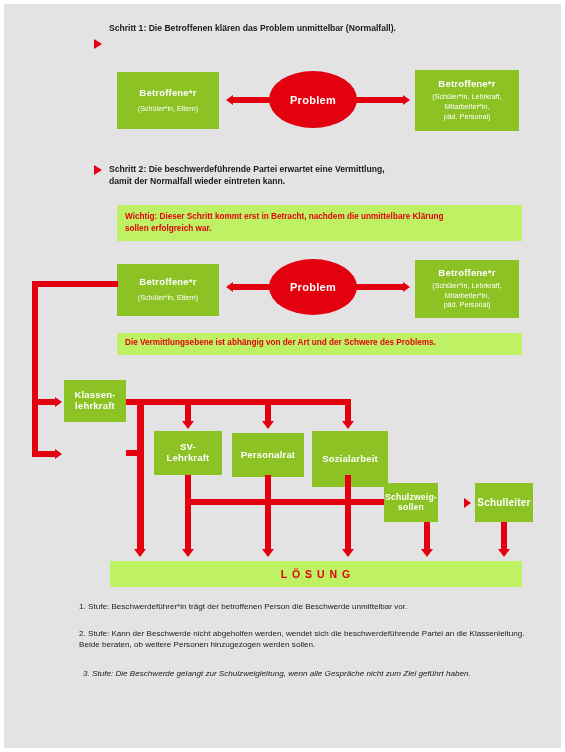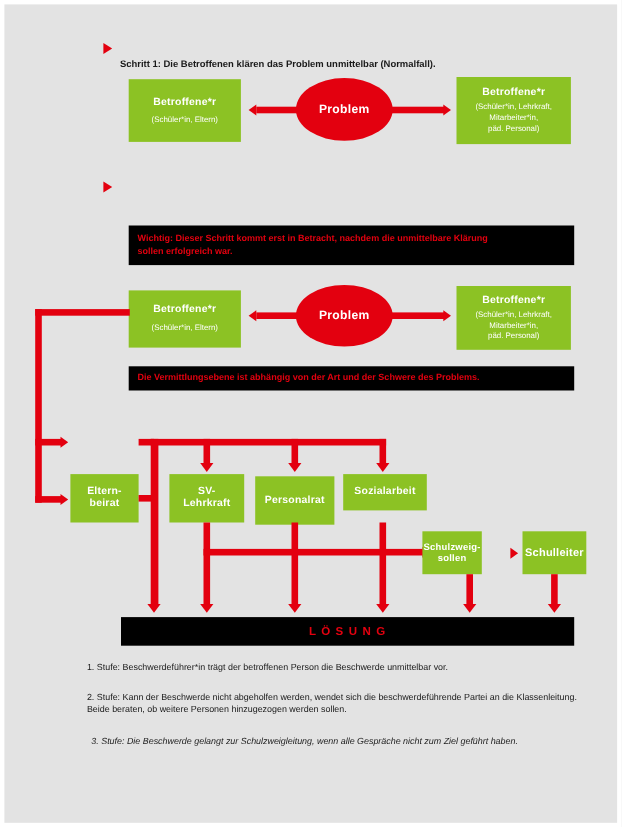--- a/index.html
+++ b/index.html
@@ -54,21 +54,21 @@
     display: flex;
     align-items: center;
     justify-content: center;
     font-weight: bold;
     font-size: 11px;
     letter-spacing: .3px;
   }
 
   .yellowbar {
     position: absolute;
-    background: #000000;
+    background: #bef264;
     color: #E3000F;
     font-weight: bold;
     box-sizing: border-box;
   }
 
   .steptext {
     position: absolute;
     color: #1a1a1a;
     font-size: 8.6px;
     font-weight: bold;
@@ -113,21 +113,21 @@
     border-bottom: 5px solid transparent;
     border-left: 8px solid #E3000F;
   }
 </style>
 </head>
 <body>
 
 <div id="page">
 
   <div class="bullet-tri" style="left:90px; top:35px;"></div>
-  <div class="steptext" style="left:105px; top:48px; width:420px;">Schritt 1: Die Betroffenen klären das Problem unmittelbar (Normalfall).</div>
+  <div class="steptext" style="left:105px; top:18px; width:420px;">Schritt 1: Die Betroffenen klären das Problem unmittelbar (Normalfall).</div>
 
   <div class="greenbox" style="left:113px; top:68px; width:102px; height:57px;">
     <div class="gb-title">Betroffene*r</div>
     <div class="gb-sub">(Schüler*in, Eltern)</div>
   </div>
 
   <div class="rbar" style="left:229px; top:93px; width:40px; height:6px;"></div>
   <div class="tri-l" style="left:222px; top:91px;"></div>
 
   <div class="ellipse" style="left:265px; top:67px; width:88px; height:57px;">Problem</div>
@@ -136,20 +136,24 @@
   <div class="tri-r" style="left:399px; top:91px;"></div>
 
   <div class="greenbox" style="left:411px; top:66px; width:104px; height:61px;">
     <div class="gb-title">Betroffene*r</div>
     <div class="gb-sub" style="margin-top:2px;">(Schüler*in, Lehrkraft,</div>
     <div class="gb-sub" style="margin-top:0;">Mitarbeiter*in,</div>
     <div class="gb-sub" style="margin-top:0;">päd. Personal)</div>
   </div>
 
   <div class="bullet-tri" style="left:90px; top:161px;"></div>
+  <div class="steptext" style="left:105px; top:159px; width:420px;">
+    <div>Schritt 2: Die beschwerdeführende Partei erwartet eine Vermittlung,</div>
+    <div>damit der Normalfall wieder eintreten kann.</div>
+  </div>
 
   <div class="yellowbar" style="left:113px; top:201px; width:405px; height:36px; padding:6px 8px; font-size:8.2px; line-height:1.45;">
     <div>Wichtig: Dieser Schritt kommt erst in Betracht, nachdem die unmittelbare Klärung</div>
     <div>sollen erfolgreich war.</div>
   </div>
 
   <div class="greenbox" style="left:113px; top:260px; width:102px; height:52px;">
     <div class="gb-title">Betroffene*r</div>
     <div class="gb-sub">(Schüler*in, Eltern)</div>
   </div>
@@ -174,25 +178,25 @@
   <div class="rbar" style="left:28px; top:277px; width:6px; height:176px;"></div>
 
   <div class="rbar" style="left:28px; top:277px; width:86px; height:6px;"></div>
 
   <div class="rbar" style="left:28px; top:395px; width:24px; height:6px;"></div>
   <div class="tri-r" style="left:51px; top:393px;"></div>
 
   <div class="rbar" style="left:28px; top:447px; width:24px; height:6px;"></div>
   <div class="tri-r" style="left:51px; top:445px;"></div>
 
-
-  <div class="greenbox" style="left:60px; top:427px; width:62px; height:44px;">
-    <div class="gb-title">Eltern-</div>
-    <div class="gb-title">beirat</div>
-  </div>
+  <div class="greenbox" style="left:60px; top:376px; width:62px; height:42px;">
+    <div class="gb-title">Klassen-</div>
+    <div class="gb-title">lehrkraft</div>
+  </div>
+
 
   <div class="rbar" style="left:122px; top:395px; width:14px; height:6px;"></div>
   <div class="rbar" style="left:122px; top:446px; width:14px; height:6px;"></div>
 
   <div class="rbar" style="left:133px; top:395px; width:7px; height:152px;"></div>
   <div class="tri-d" style="left:130px; top:545px;"></div>
 
   <div class="rbar" style="left:133px; top:395px; width:214px; height:6px;"></div>
 
   <div class="rbar" style="left:181px; top:395px; width:6px; height:24px;"></div>
@@ -206,21 +210,21 @@
 
   <div class="greenbox" style="left:150px; top:427px; width:68px; height:44px;">
     <div class="gb-title">SV-</div>
     <div class="gb-title">Lehrkraft</div>
   </div>
 
   <div class="greenbox" style="left:228px; top:429px; width:72px; height:44px;">
     <div class="gb-title">Personalrat</div>
   </div>
 
-  <div class="greenbox" style="left:308px; top:427px; width:76px; height:33px;">
+  <div class="greenbox" style="left:308px; top:427px; width:76px; height:56px;">
     <div class="gb-title">Sozialarbeit</div>
   </div>
 
   <div class="rbar" style="left:181px; top:471px; width:6px; height:76px;"></div>
   <div class="tri-d" style="left:178px; top:545px;"></div>
 
   <div class="rbar" style="left:261px; top:471px; width:6px; height:76px;"></div>
   <div class="tri-d" style="left:258px; top:545px;"></div>
 
   <div class="rbar" style="left:341px; top:471px; width:6px; height:76px;"></div>

